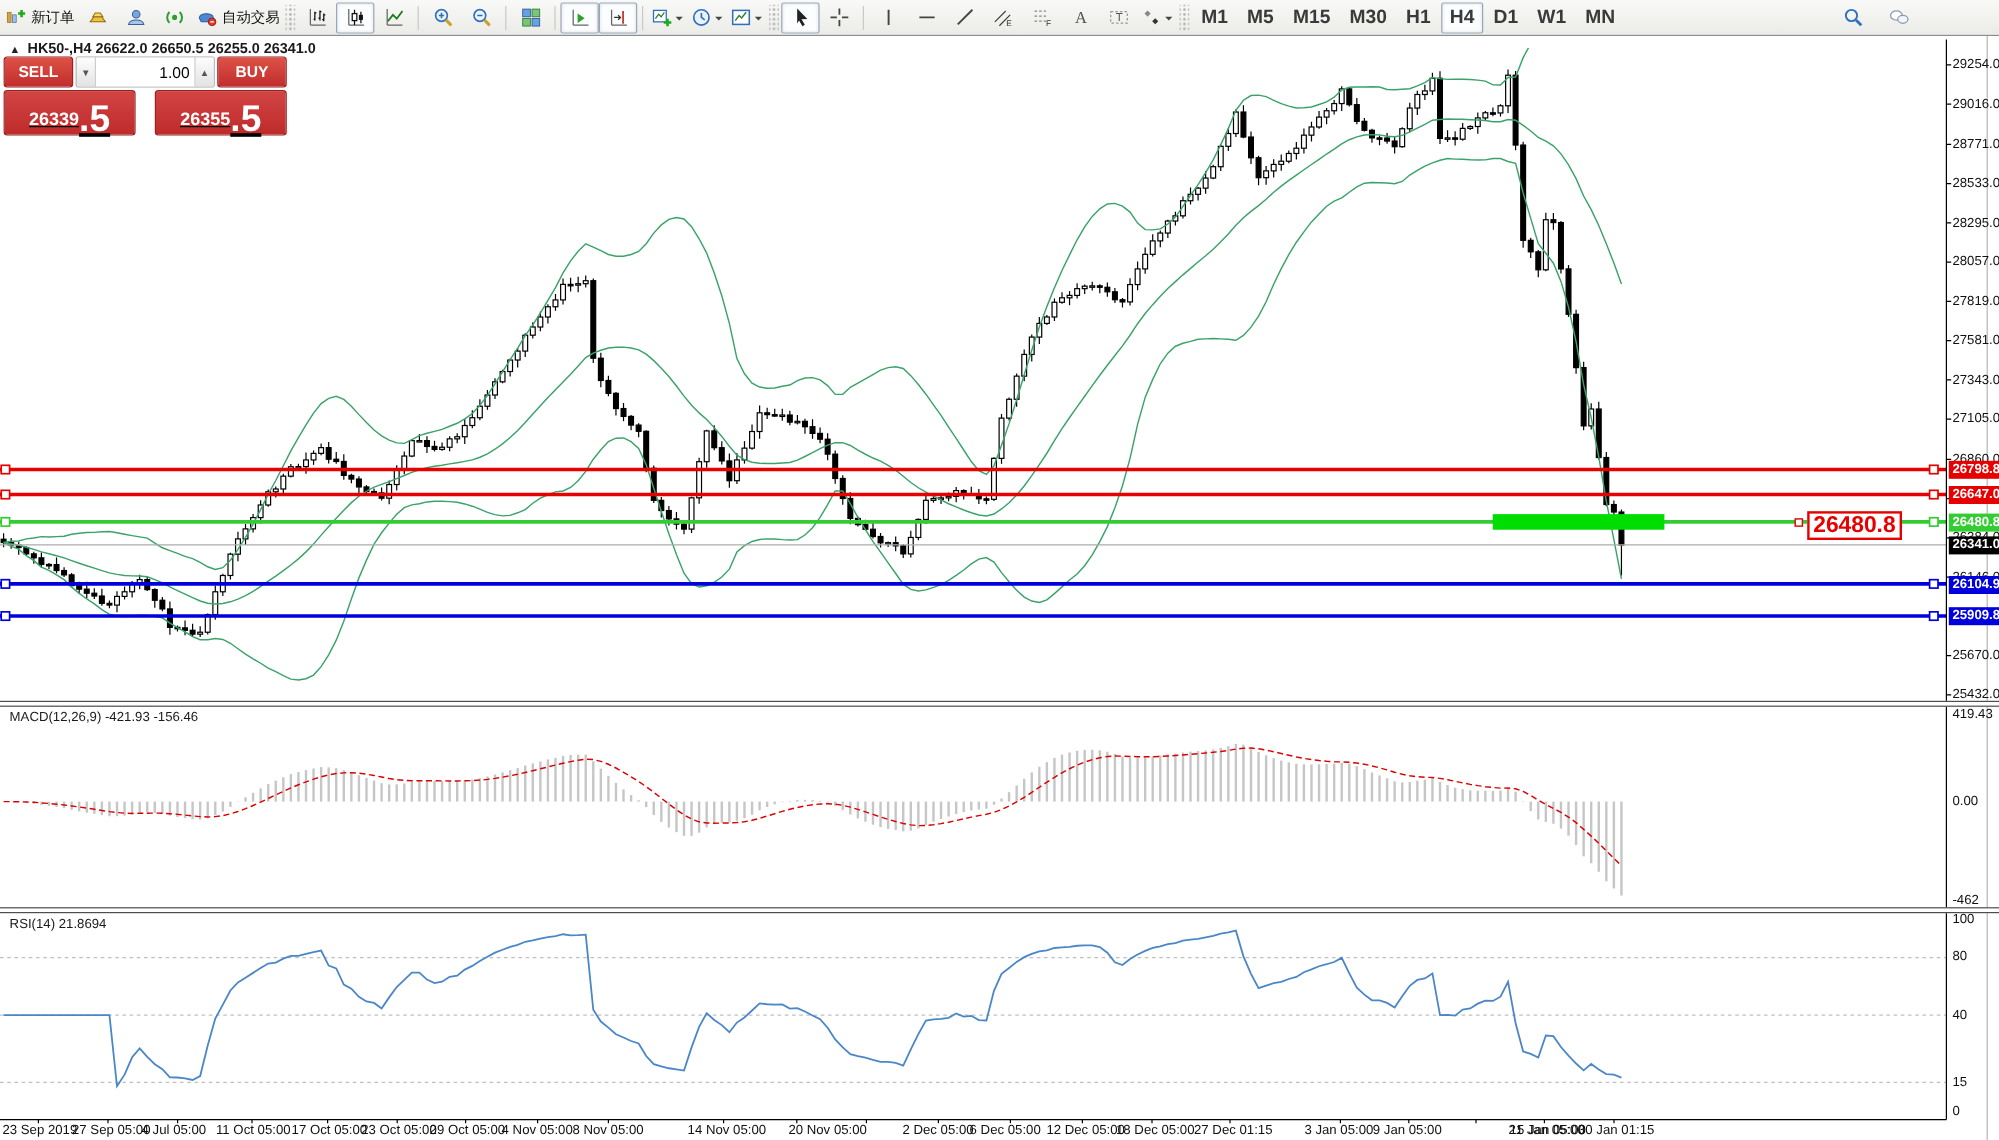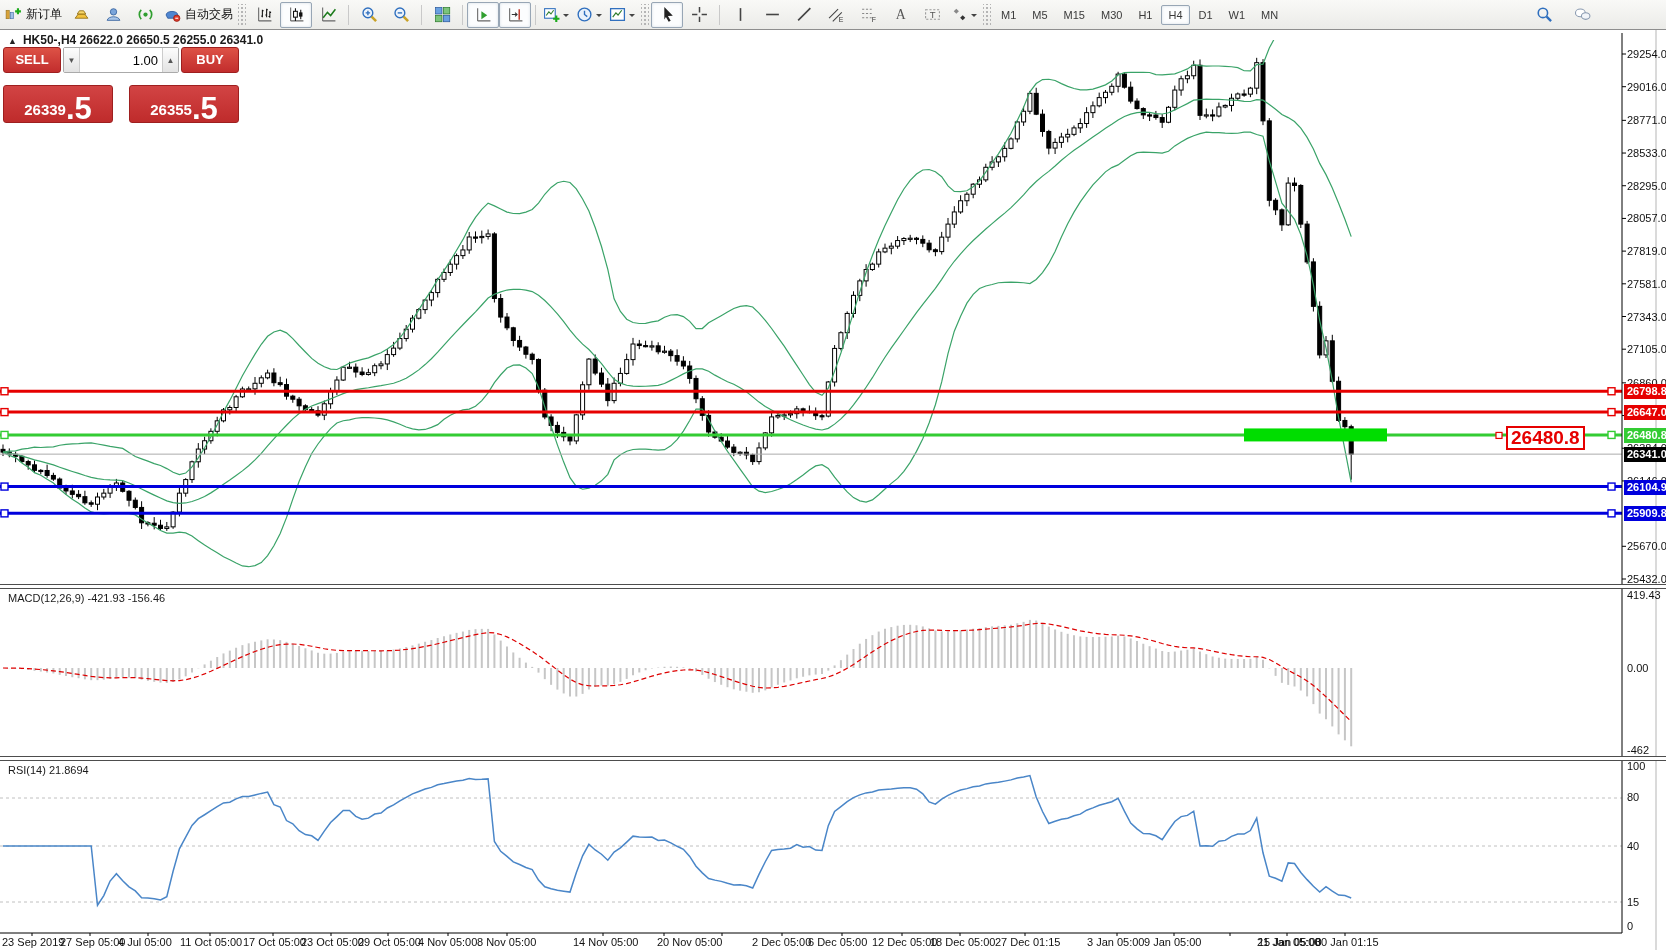--- a/index.html
+++ b/index.html
@@ -11,21 +11,21 @@
   .tb-grip{width:8px;height:22px;margin:0 2px;
     background-image:radial-gradient(#b5b5b5 1px,transparent 1.2px);
     background-size:4px 4px;background-position:2px 2px;}
   .tb-sep{width:1px;height:20px;background:#c9c9c9;margin:0 4px;}
   .tb-btn{height:24px;min-width:26px;display:flex;align-items:center;justify-content:center;
     border:1px solid transparent;border-radius:2px;background:transparent;padding:0 2px;cursor:default;}
   .tb-btn.active{border:1px solid #98a6b5;background:#fcfdfe;box-shadow:inset 0 0 3px #d6dee6;}
   .tb-btn svg{width:17px;height:17px;display:block;}
   .tb-label{font-size:12px;color:#111;margin-left:4px;white-space:nowrap;}
   .dd{width:0;height:0;border:3.5px solid transparent;border-top-color:#444;margin:4px 1px 0 3px;}
-  .tf-btn{font-size:11px;font-weight:normal;color:#3a3a3a;padding:3px 6px;border:1px solid transparent;
+  .tf-btn{font-size:16px;font-weight:bold;color:#3a3a3a;padding:3px 6px;border:1px solid transparent;
     border-radius:2px;margin:0 1px;cursor:default;}
   .tf-btn.active{border-color:#98a6b5;background:#fcfdfe;box-shadow:inset 0 0 3px #d6dee6;}
   #tb-right{margin-left:auto;margin-right:68px;display:flex;align-items:center;gap:6px;}
   
   #chart-area{position:absolute;top:30px;left:0;width:1666px;height:920px;background:#fff;}
   #chart-svg{position:absolute;top:0;left:0;}
   .abs{position:absolute;}
   #ohlc-line{left:8px;top:3px;font-size:12px;font-weight:bold;color:#1a1a1a;white-space:nowrap;}
   #collapse{font-size:9px;margin-right:6px;color:#222;}
   .pane-title{font-size:11px;color:#1a1a1a;white-space:nowrap;}
@@ -37,21 +37,21 @@
   
   #oneclick{left:3px;top:17px;width:236px;}
   .oc-top{display:flex;height:26px;gap:2px;}
   .oc-btn{flex:0 0 56px;background:linear-gradient(#dd5246,#c22d2d);color:#fff;font-weight:bold;
     font-size:13px;border:1px solid #9e1f1f;border-radius:3px;text-align:center;line-height:24px;}
   .oc-vol{flex:1;display:flex;border:1px solid #aaa;background:#fff;border-radius:2px;}
   .oc-spin{width:16px;background:linear-gradient(#fdfdfd,#e3e3e3);border:none;border-right:1px solid #ccc;
     font-size:8px;color:#555;padding:0;}
   .oc-spin.r{border-right:none;border-left:1px solid #ccc;}
   .oc-vol input{flex:1;border:none;outline:none;text-align:right;font-size:13px;width:40px;padding:0 4px;}
-  .oc-prices{display:flex;gap:16px;margin-top:12px;}
+  .oc-prices{display:flex;gap:16px;margin-top:2px;text-decoration:underline;}
   .oc-price{flex:1;height:35px;background:linear-gradient(#d24444,#bf2b2b);border:1px solid #9e1f1f;
     border-radius:3px;color:#fff;display:flex;align-items:flex-end;justify-content:center;padding-bottom:1px;}
   .p-main{font-size:15px;font-weight:bold;line-height:1;margin-bottom:4px;}
   .p-big{font-size:31px;font-weight:bold;line-height:.82;}
   
   #big-price-tag{left:1506px;top:396px;border:2px solid #e60000;background:#fff;color:#e60000;
     font-size:19px;font-weight:bold;padding:0 3px;line-height:20px;}
   #cn-note{left:1443px;top:458px;font-size:30px;font-weight:bold;color:#2fd12f;letter-spacing:1px;
     text-shadow:1px 0 #1a1ab0,-1px 0 #1a1ab0,0 1px #1a1ab0,0 -1px #1a1ab0,2px 2px 1px #12128a;white-space:nowrap;}
 </style>

